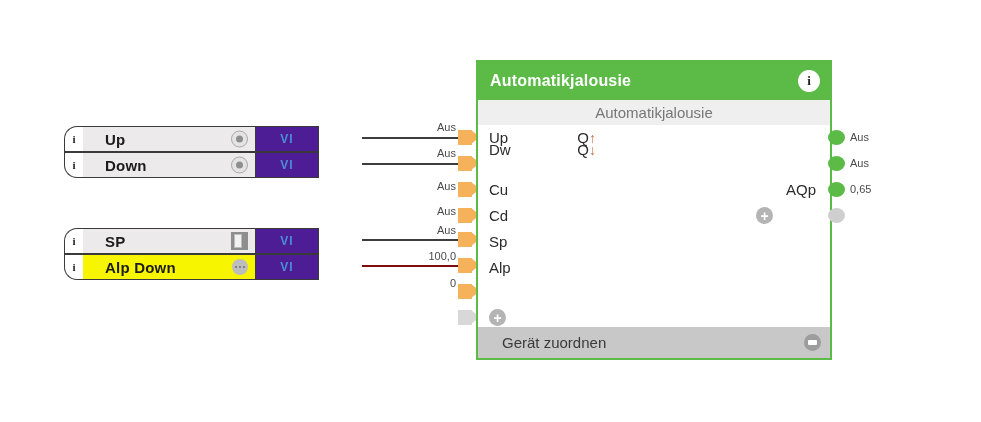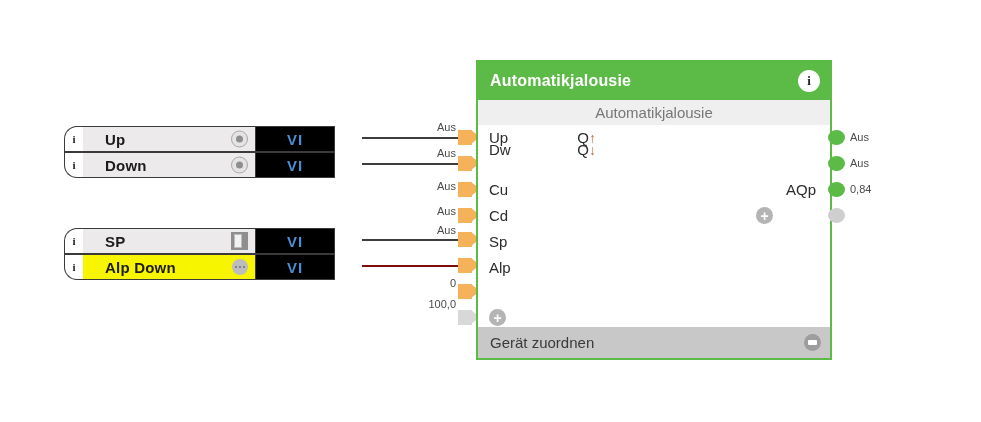--- a/index.html
+++ b/index.html
@@ -38,24 +38,24 @@
   .ic-radio{width:15px;height:15px;border-radius:50%;background:#e4e4e4;border:1.6px solid #a9a9a9;
     display:flex;align-items:center;justify-content:center;}
   .ic-radio i{display:block;width:7px;height:7px;border-radius:50%;background:#8e8e8e;}
   .ic-slider{width:15px;height:16px;background:#8e8e8e;border:1px solid #8e8e8e;
     display:flex;align-items:center;justify-content:flex-start;}
   .ic-slider i{display:block;width:6px;height:12px;background:#f2f2f2;margin-left:2px;border:1px solid #bdbdbd;}
   .ic-dots{width:16px;height:16px;border-radius:50%;background:#bdbdbd;
     display:flex;align-items:center;justify-content:center;gap:1.5px;}
   .ic-dots i{display:block;width:2.6px;height:2.6px;border-radius:50%;background:#6f6f6f;}
   .vicell{
-    width:80px;box-sizing:border-box;background:#000000;
+    width:64px;box-sizing:border-box;background:#4c1d95;
     border:1.6px solid #3a3a3a;border-left:1.6px solid #3a3a3a;
     display:flex;align-items:center;justify-content:center;
-    font-size:15px;font-weight:bold;color:#4a8fd6;letter-spacing:1px;
+    font-size:12px;font-weight:bold;color:#4a8fd6;letter-spacing:1px;
   }
   .srcrow.mid .vicell{border-bottom-width:1.6px;}
 
   
   .wire{position:absolute;height:2px;background:#3d3d3d;}
   .wire.red{background:#7c0d0d;}
 
   
   #mainblock{
     position:absolute;left:476px;top:60px;width:356px;height:300px;
@@ -96,21 +96,21 @@
   .gear-circle{
     width:17px;height:17px;border-radius:50%;background:#9d9d9d;
     display:flex;align-items:center;justify-content:center;
   }
   .gear-circle i{display:block;width:9px;height:5px;background:#ffffff;border-radius:1px;}
 
   #mb-footer{
     position:absolute;left:0;right:0;bottom:0;height:31px;background:#c8c8c8;
     display:flex;align-items:center;padding:0 9px 0 12px;box-sizing:border-box;
   }
-  #mb-footer-label{flex:1;font-size:15px;color:#3a3a3a;}
+  #mb-footer-label{flex:1;font-size:15px;color:#3a3a3a;margin-left:12px;}
 
   
   .conn{
     position:absolute;width:22px;height:15px;
   }
   .conn .body{position:absolute;left:0;top:0;width:14px;height:15px;background:#f5b25a;}
   .conn .tip{position:absolute;left:13px;top:0;width:0;height:0;
     border-top:7.5px solid transparent;border-bottom:7.5px solid transparent;
     border-left:9px solid #f5b25a;}
   .conn.gray .body{background:#d8d8d8;}
@@ -226,21 +226,21 @@
   <div class="conn gray" style="left:458px;top:310px;">
       <span class="body"></span>
       <span class="tip"></span>
     </div>
 
   <div class="conn-label" style="left:398px;top:121px;width:58px;">Aus</div>
   <div class="conn-label" style="left:398px;top:147px;width:58px;">Aus</div>
   <div class="conn-label" style="left:398px;top:180px;width:58px;">Aus</div>
   <div class="conn-label" style="left:398px;top:205px;width:58px;">Aus</div>
   <div class="conn-label" style="left:398px;top:224px;width:58px;">Aus</div>
-  <div class="conn-label" style="left:398px;top:250px;width:58px;margin-top:48px;">100,0</div>
+  <div class="conn-label" style="left:398px;top:250px;width:58px;">100,0</div>
   <div class="conn-label" style="left:398px;top:277px;width:58px;">0</div>
 
   <div id="mainblock">
 
     <div id="mb-header">
       <span id="mb-title">Automatikjalousie</span>
       <span class="info-circle">i</span>
     </div>
 
     <div id="mb-subtitle">Automatikjalousie</div>
@@ -302,15 +302,15 @@
     </div>
   </div>
 
   <div class="rdot" style="left:828px;top:130px;"></div>
   <div class="rdot" style="left:828px;top:156px;"></div>
   <div class="rdot" style="left:828px;top:182px;"></div>
   <div class="rdot gray" style="left:828px;top:208px;"></div>
 
   <div class="rlabel" style="left:850px;top:131px;">Aus</div>
   <div class="rlabel" style="left:850px;top:157px;">Aus</div>
-  <div class="rlabel" style="left:850px;top:183px;">0,84</div>
+  <div class="rlabel" style="left:850px;top:183px;">0,65</div>
 
 </div>
 
 </body></html>

